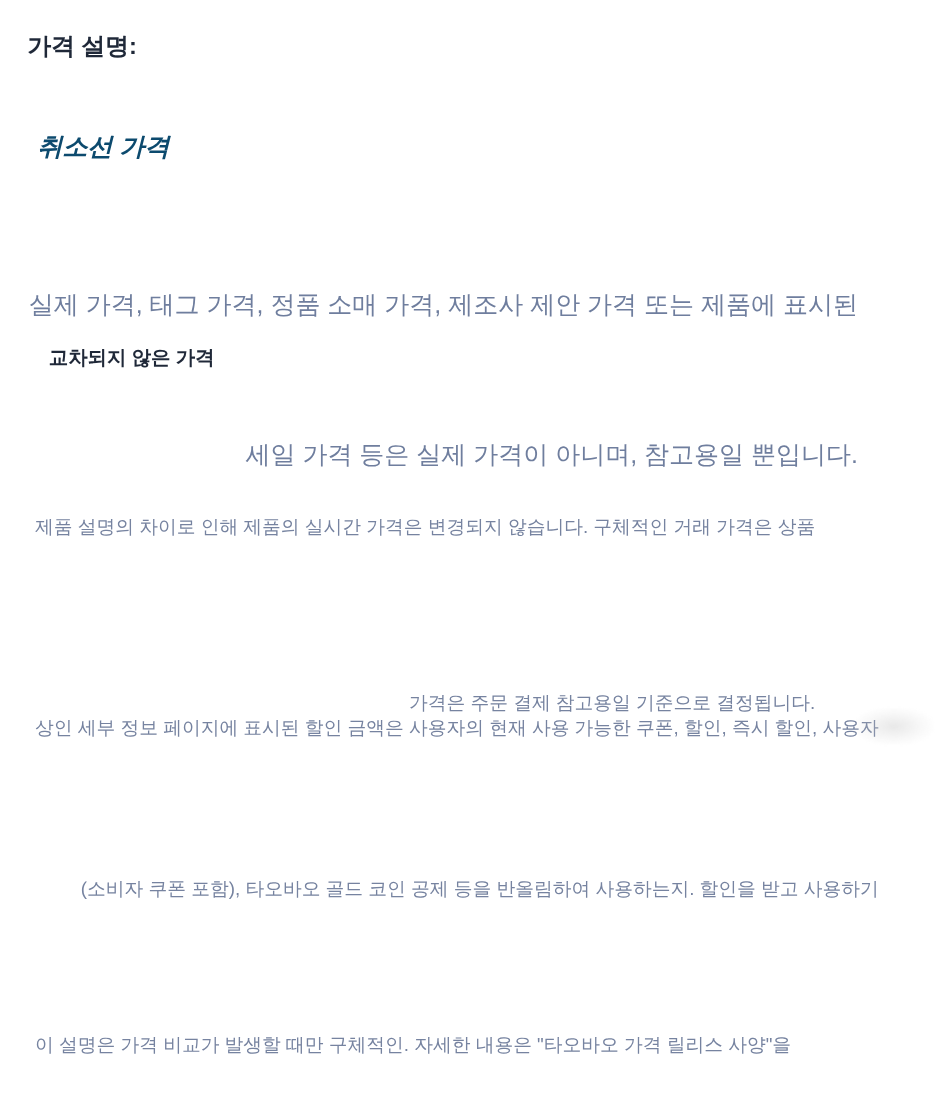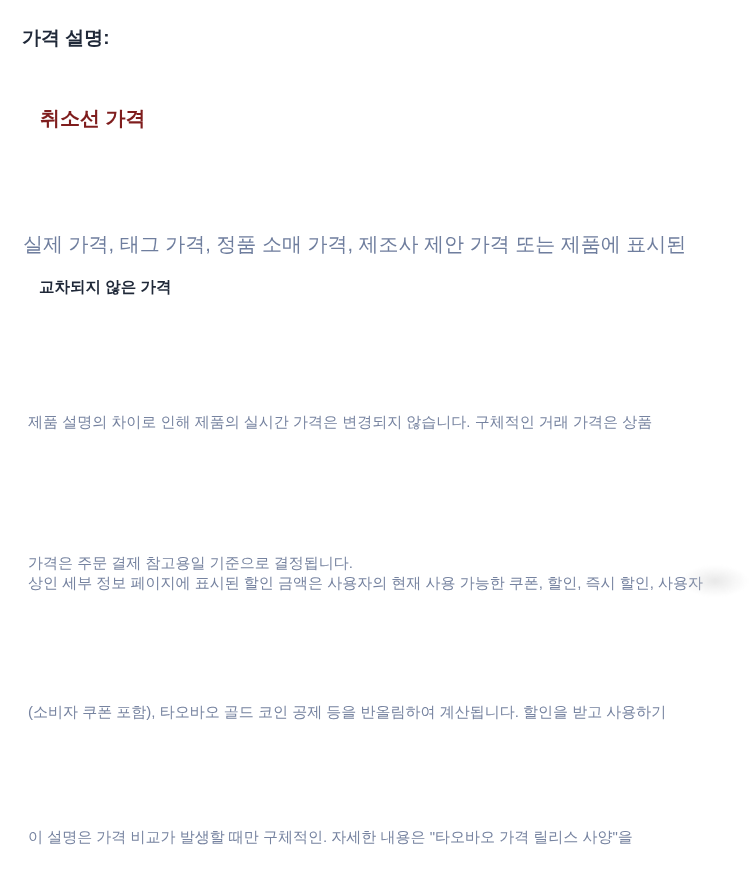--- a/index.html
+++ b/index.html
@@ -20,27 +20,28 @@
     left: 22px;
     top: 26px;
     font-size: 19px;
     line-height: 24px;
     font-weight: 700;
     color: #1f2838;
     white-space: pre;
   }
   .section-heading {
     position: absolute;
-    left: 40px;
+    left: 30px;
     top: 106px;
     font-size: 20px;
     line-height: 25px;
     font-weight: 700;
-    color: #7f1d1d;
+    color: #0c4a6e;
     white-space: pre;
+    font-style: italic;
   }
   .lead-paragraph {
     position: absolute;
     left: 23px;
     top: 144px;
     font-size: 20px;
     line-height: 40px;
     font-weight: 500;
     color: #6f7e9e;
     white-space: pre;
@@ -59,21 +60,21 @@
     position: absolute;
     left: 28px;
     font-size: 15px;
     font-weight: 400;
     color: #7683a0;
     white-space: pre;
   }
   .para-realtime { top: 304px; line-height: 47px; }
   .para-discount { top: 475px; line-height: 43px; }
   .para-validity { top: 729px; line-height: 43px; }
-  .line { display: block; }
+  .line { display: block; text-align: right; }
   .faded-artifact {
     position: absolute;
     left: 683px;
     top: 566px;
     width: 64px;
     height: 30px;
     background: radial-gradient(ellipse at center, rgba(190,190,190,0.35) 0%, rgba(210,210,210,0.18) 45%, rgba(255,255,255,0) 75%);
     filter: blur(1px);
     pointer-events: none;
   }
@@ -82,32 +83,33 @@
 <body>
 
 <div class="page">
 
   <div class="page-title">가격 설명:</div>
 
   <div class="section-heading">취소선 가격</div>
 
   <div class="lead-paragraph">
     <span class="line">실제 가격, 태그 가격, 정품 소매 가격, 제조사 제안 가격 또는 제품에 표시된</span>
+    <span class="line">세일 가격 등은 실제 가격이 아니며, 참고용일 뿐입니다.</span>
   </div>
 
   <div class="sub-heading">교차되지 않은 가격</div>
 
   <div class="body-paragraph para-realtime">
     <span class="line">제품 설명의 차이로 인해 제품의 실시간 가격은 변경되지 않습니다. 구체적인 거래 가격은 상품</span>
     <span class="line">가격은 주문 결제 참고용일 기준으로 결정됩니다.</span>
   </div>
 
   <div class="body-paragraph para-discount">
     <span class="line">상인 세부 정보 페이지에 표시된 할인 금액은 사용자의 현재 사용 가능한 쿠폰, 할인, 즉시 할인, 사용자</span>
-    <span class="line">(소비자 쿠폰 포함), 타오바오 골드 코인 공제 등을 반올림하여 계산됩니다. 할인을 받고 사용하기</span>
+    <span class="line">(소비자 쿠폰 포함), 타오바오 골드 코인 공제 등을 반올림하여 사용하는지. 할인을 받고 사용하기</span>
     
     
   </div>
 
   <div class="body-paragraph para-validity">
     <span class="line">이 설명은 가격 비교가 발생할 때만 구체적인. 자세한 내용은 "타오바오 가격 릴리스 사양"을</span>
     
     
   </div>
 

